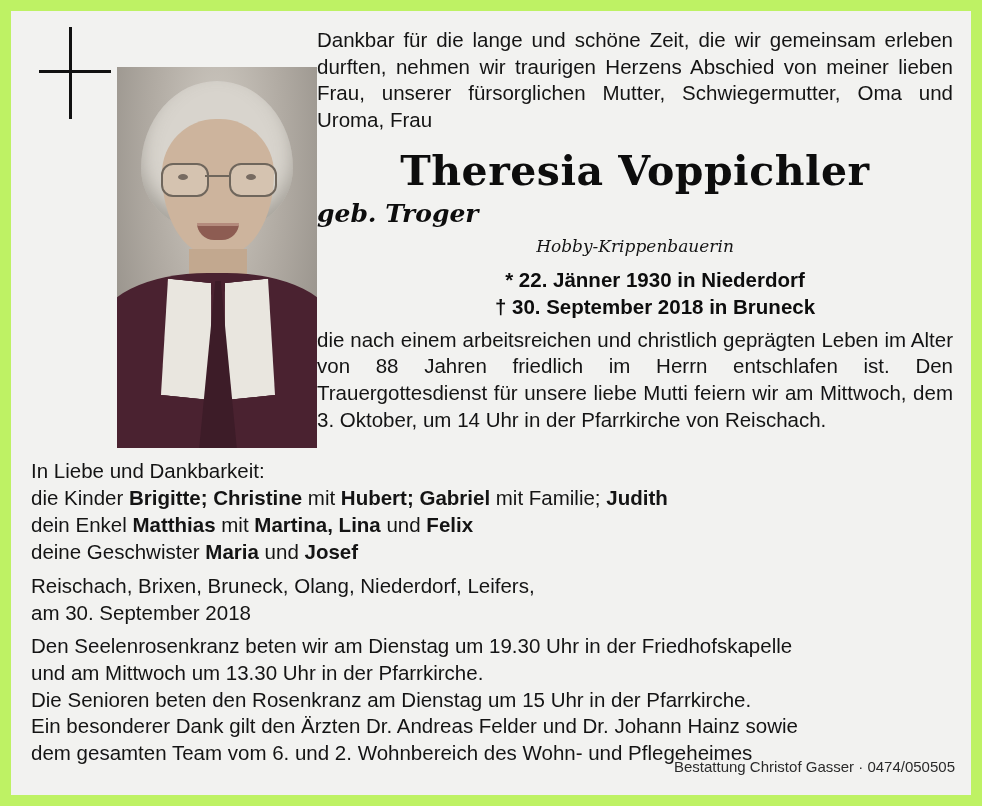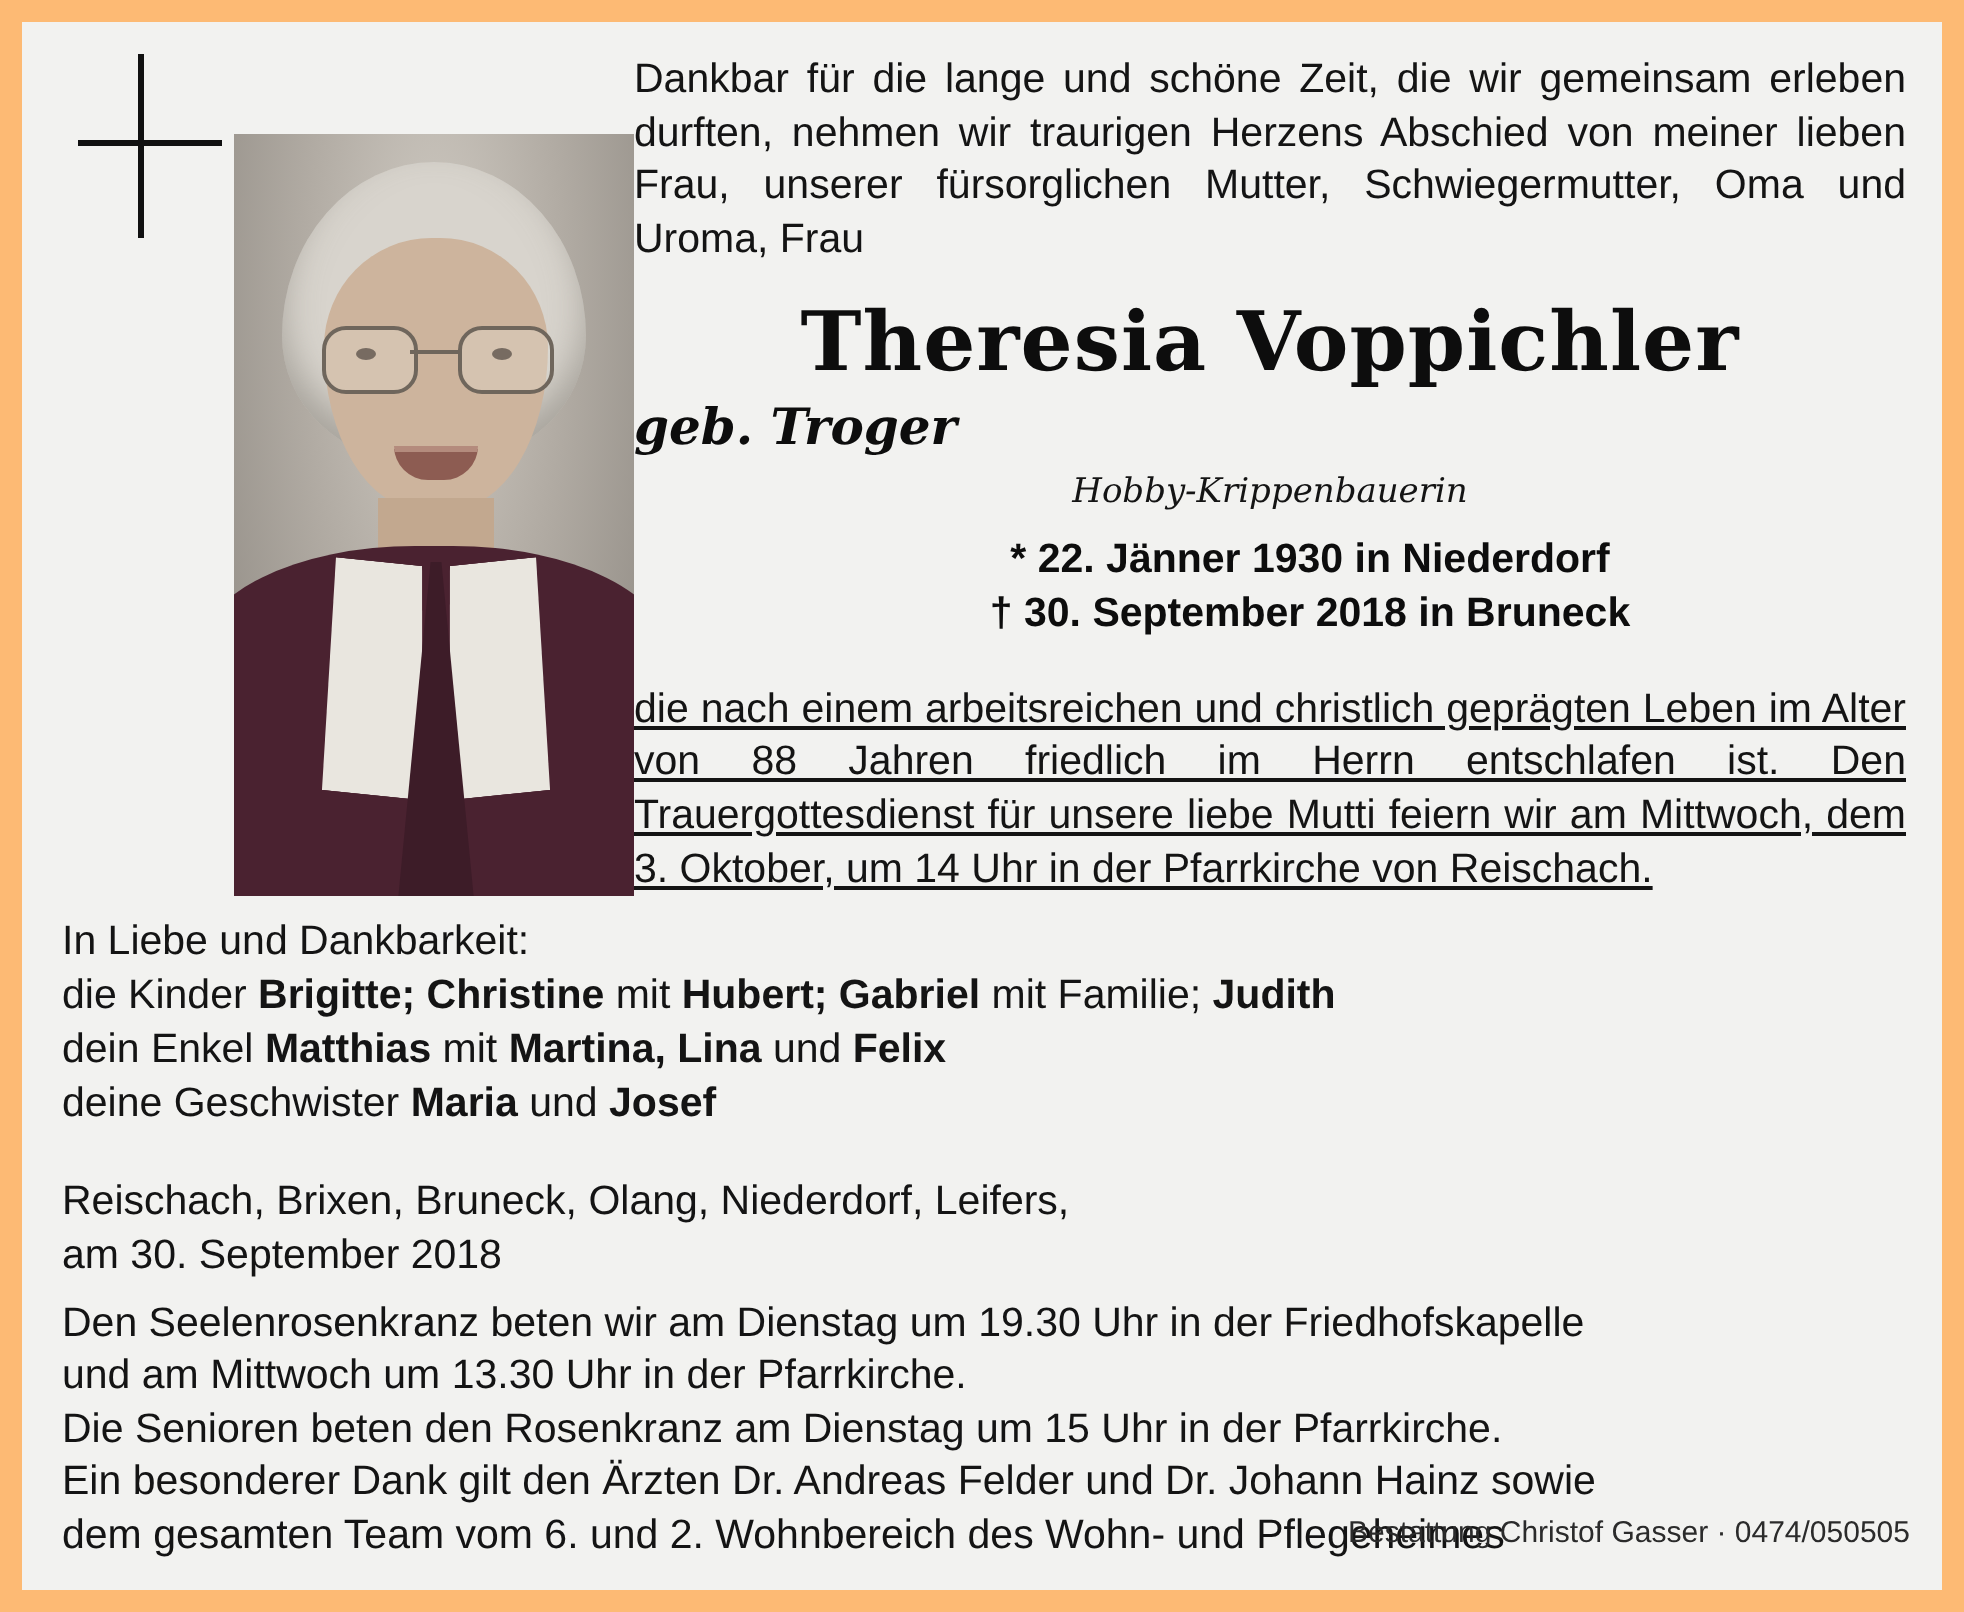--- a/index.html
+++ b/index.html
@@ -7,21 +7,21 @@
     padding: 0;
     background: #ffffff;
   }
   body {
     font-family: "Liberation Sans", sans-serif;
   }
   .page {
     width: 982px;
     height: 806px;
     box-sizing: border-box;
-    background: #fdba74;
+    background: #bef264;
     padding: 11px;
     position: relative;
     overflow: hidden;
   }
   .inner {
     width: 100%;
     height: 100%;
     background: #f2f2f0;
     box-sizing: border-box;
     position: relative;
@@ -221,36 +221,35 @@
     font-size: 20.5px;
     line-height: 1.32;
     margin-top: 10px;
     color: #0d0d0d;
     margin-left: 40px;
   }
   .after {
     font-size: 20.5px;
     line-height: 1.30;
     text-align: justify;
-    margin-top: 22px;
+    margin-top: 7px;
     color: #141414;
-    text-decoration: underline;
   }
   
   .lower {
     margin-top: 9px;
     padding-left: 6px;
     font-size: 20.5px;
     line-height: 1.32;
     color: #141414;
   }
   .lower p { margin: 0; }
   .lower b { font-weight: bold; }
   .places {
-    margin-top: 22px;
+    margin-top: 7px;
   }
   .notes {
     margin-top: 7px;
     line-height: 1.30;
   }
   .credit {
     position: absolute;
     right: 16px;
     bottom: 20px;
     font-size: 15px;

